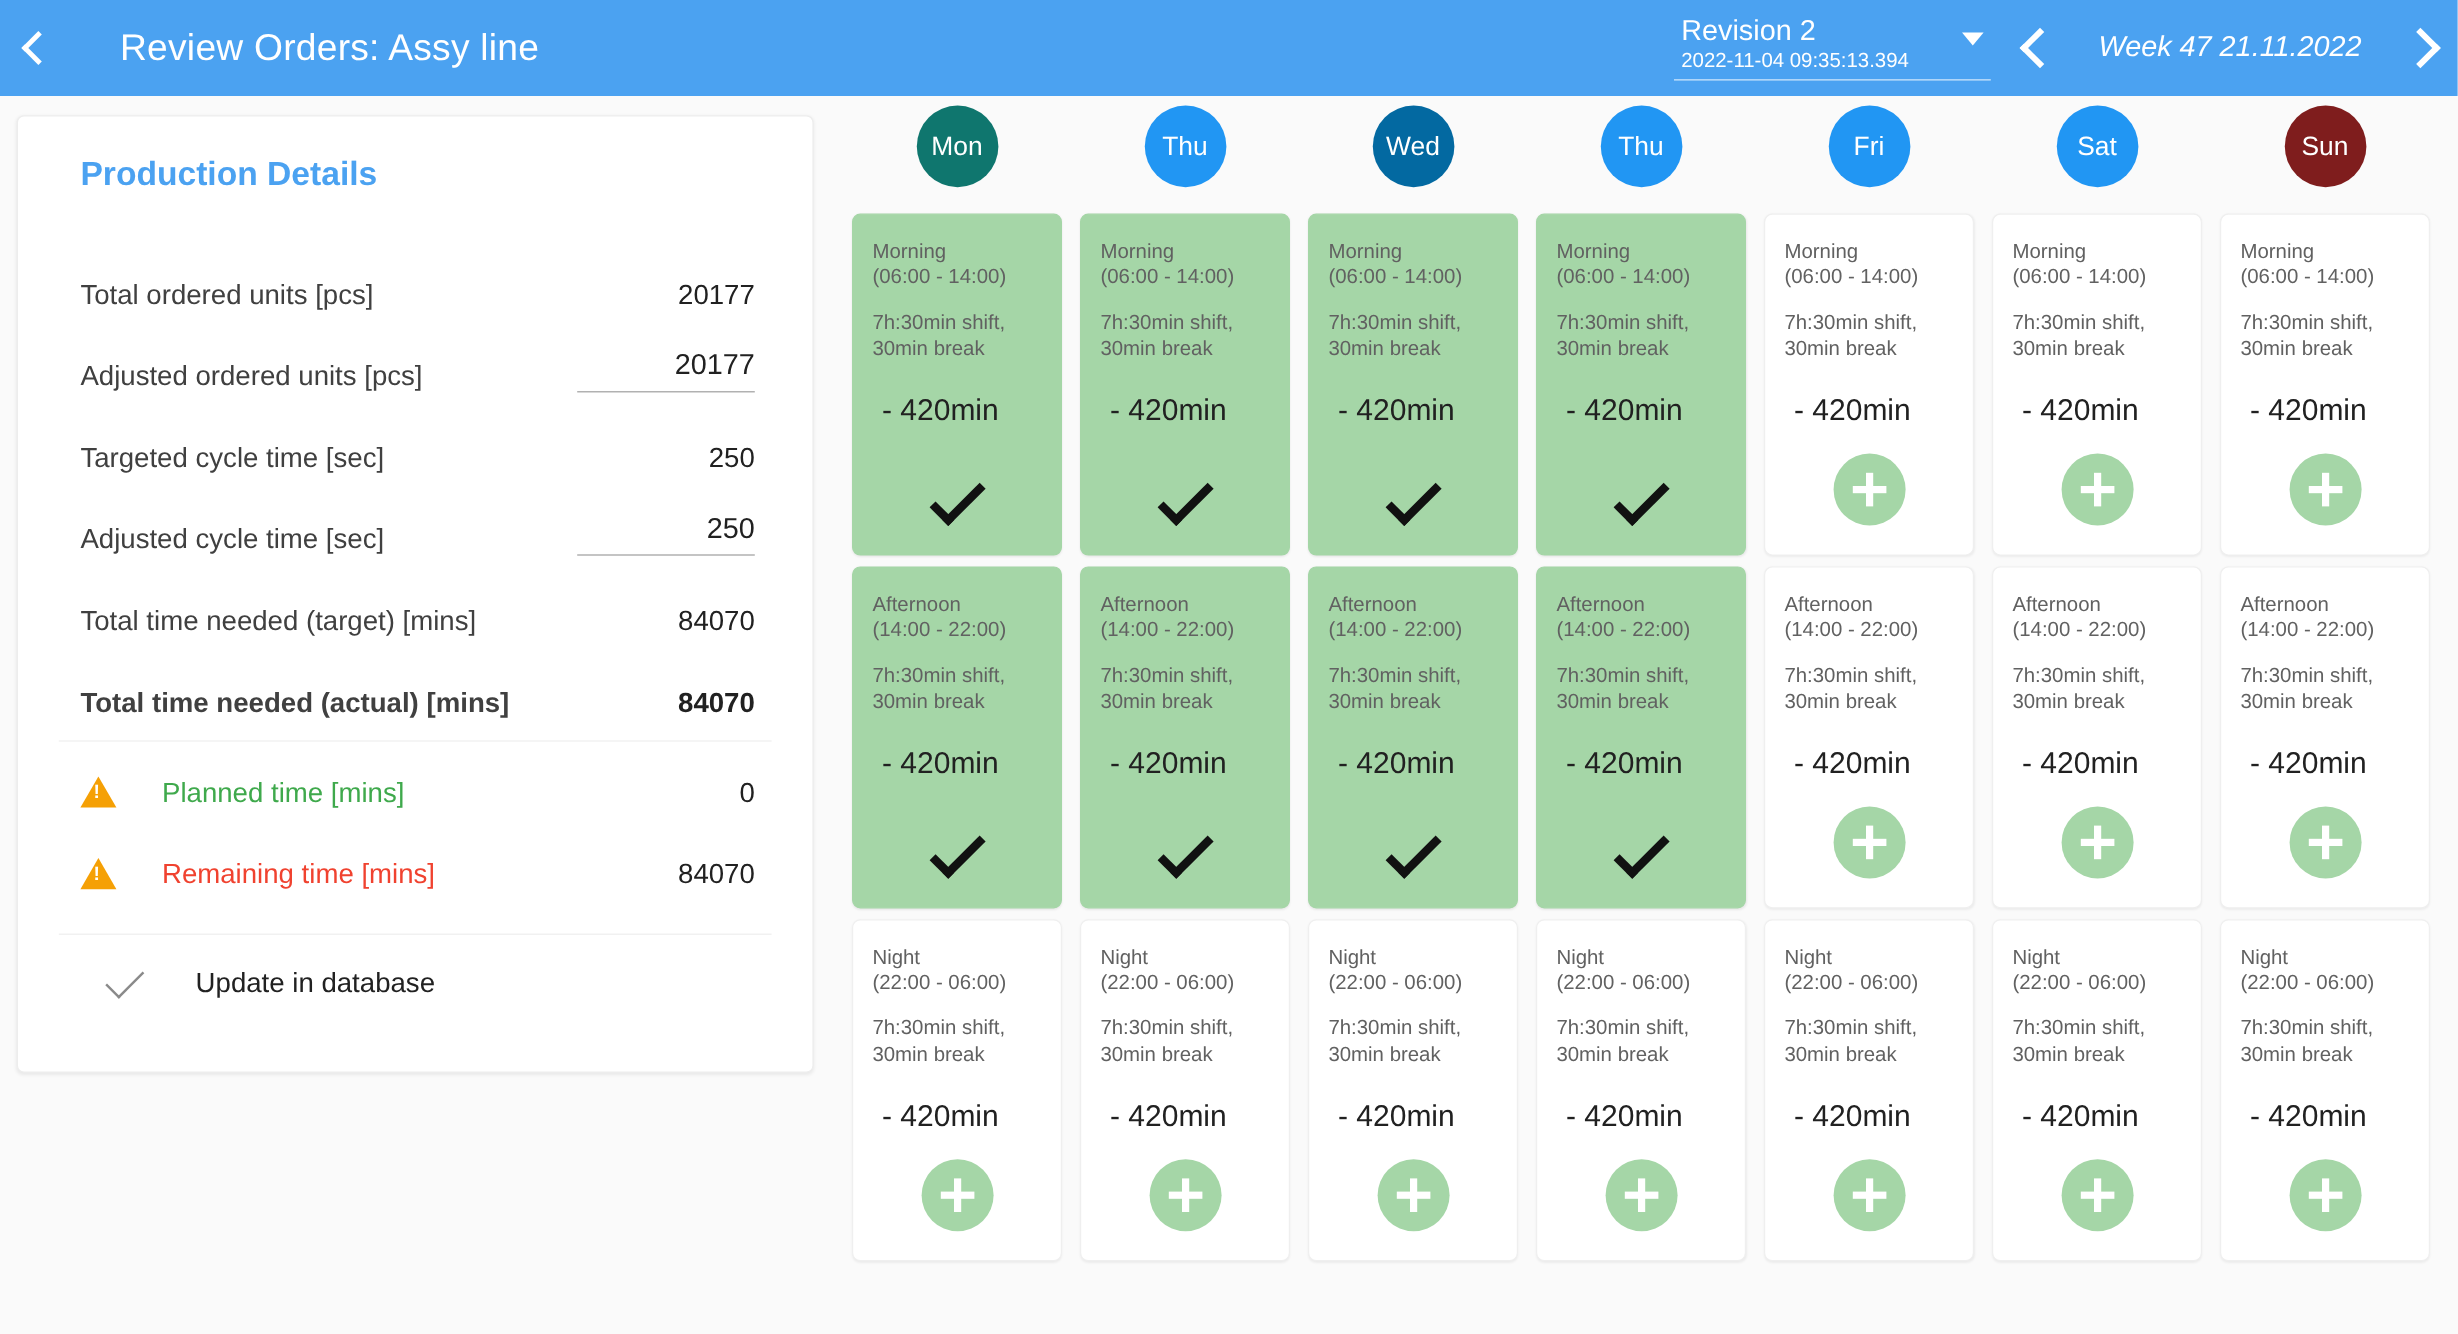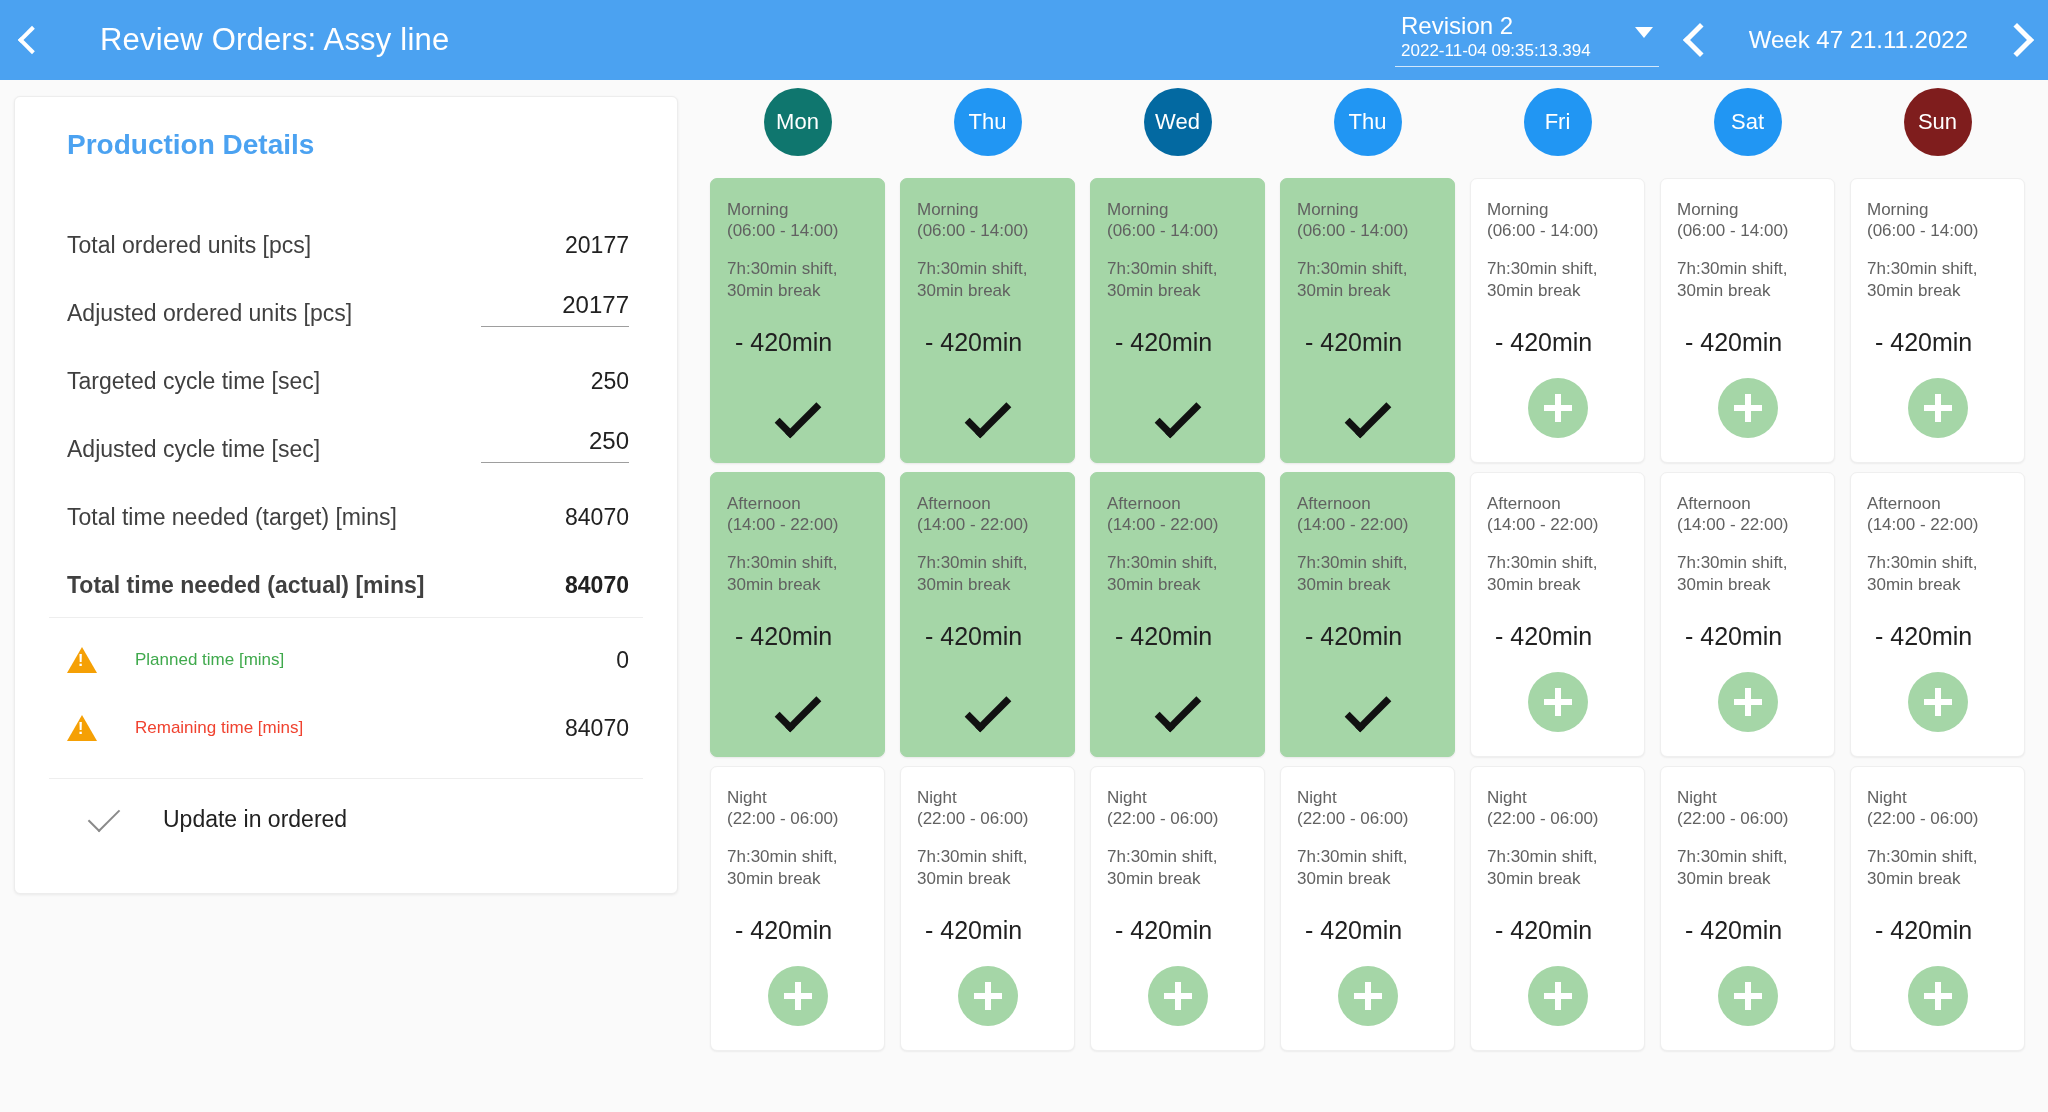--- a/index.html
+++ b/index.html
@@ -59,20 +59,21 @@
     margin-left: 44px; margin-top: 14px;
   }
   .week-nav-btn {
     width: 62px; height: 80px;
     display:flex; align-items:center; justify-content:center;
     cursor:pointer;
   }
   #week-label {
     font-size: 24px; white-space: nowrap;
     padding: 0 18px;
+    font-style: italic;
   }
 
   
   #details-card {
     position: absolute; left: 14px; top: 96px;
     width: 664px;
     background: #fff;
     border: 1px solid #EDEDED;
     border-radius: 6px;
     box-shadow: 0 1px 3px rgba(0,0,0,.07);
@@ -115,21 +116,21 @@
     border-right: 15px solid transparent;
     border-bottom: 26px solid #F5A005;
     position: relative;
   }
   .tri::after {
     content: "!";
     position: absolute; left: -4px; top: 6px;
     font-size: 16px; color: #fff; font-weight: 700;
     line-height: 1;
   }
-  .warn-row .lbl { font-size: 17px; margin-left: 22px; }
+  .warn-row .lbl { font-size: 23px; margin-left: 22px; }
   .warn-row .val { margin-left: auto; font-size: 23px; color: #212121; }
 
   #update-row {
     display:flex; align-items:center;
     height: 80px; padding: 0 14px 0 18px;
     cursor: pointer;
   }
   .tick-grey {
     width: 30px; height: 16px;
     border-left: 2.5px solid #8A8A8A;
@@ -268,21 +269,21 @@
         <span class="warn-icon">
           <span class="tri"></span>
         </span>
         <span class="lbl" style="color: rgb(240, 66, 47);">Remaining time [mins]</span>
         <span class="val">84070</span>
       </div>
     </div>
   <div id="divider-2"></div>
   <div id="update-row">
     <span class="tick-grey"></span>
-    <span id="update-label">Update in ordered</span>
+    <span id="update-label">Update in database</span>
   </div>
 </div>
 
 <div id="week-grid">
     <div class="day-col" style="left: 0px;">
       <div class="day-bubble" style="background: #0f766e;">Mon</div>
       <div class="shift-card selected">
         <div class="sc-name">Morning</div>
         <div class="sc-hours">(06:00 - 14:00)</div>
         <div class="sc-desc" style="white-space: pre-line;">7h:30min shift,

